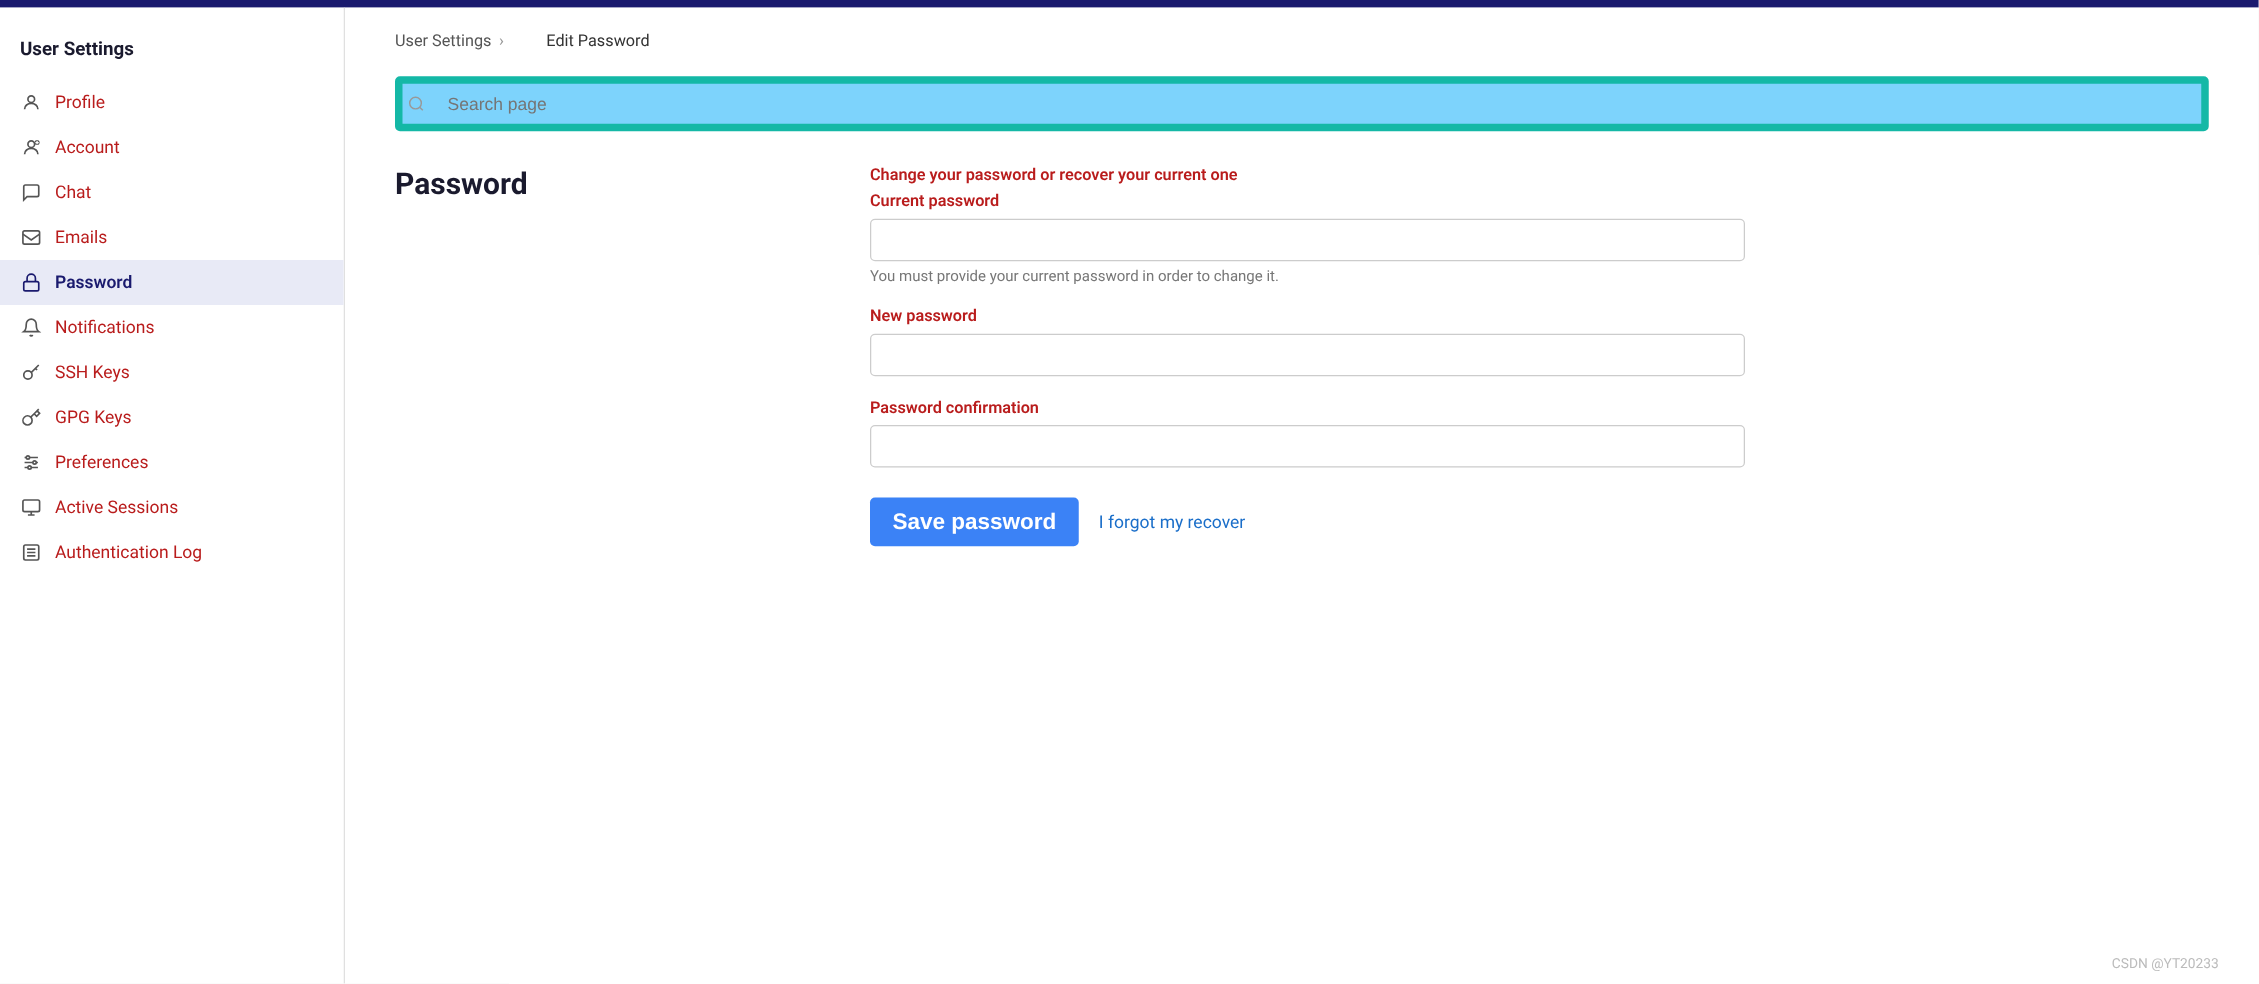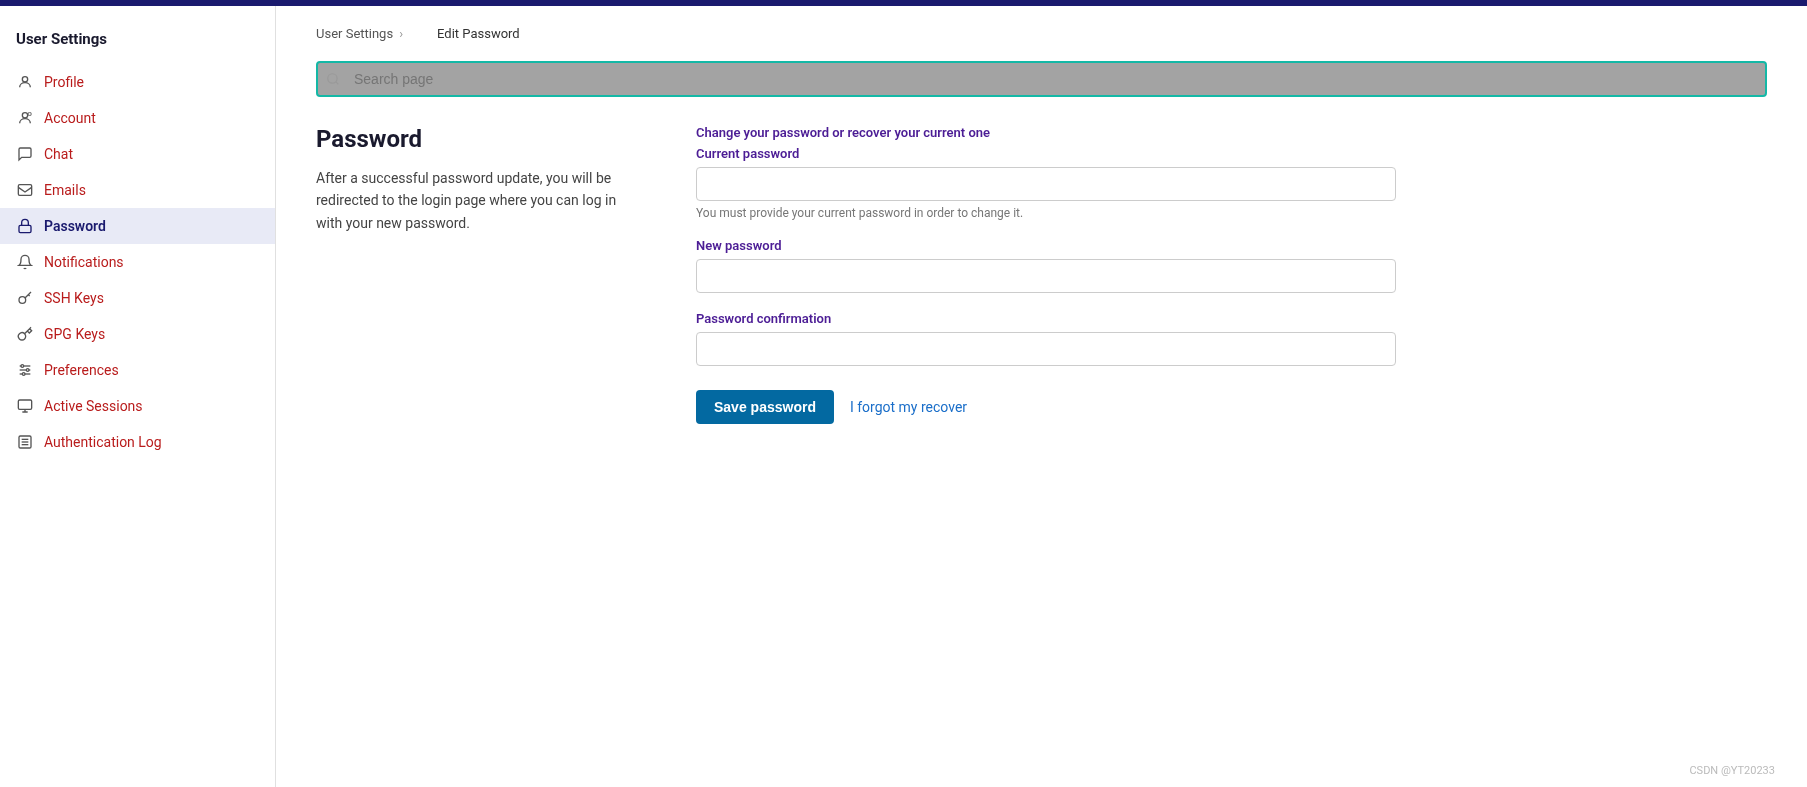--- a/index.html
+++ b/index.html
@@ -86,25 +86,25 @@
     }
     .breadcrumb .sep { color: #999; }
     .breadcrumb .current { color: #333; margin-left: 28px; }
     .search-bar {
       width: 100%;
       margin-bottom: 28px;
     }
     .search-bar input {
       width: 100%;
       padding: 8px 14px 8px 36px;
-      border: 2px solid #14b8a6;
+      border: 6px solid #14b8a6;
       border-radius: 4px;
       font-size: 14px;
       color: #333;
-      background: #a3a3a3;
+      background: #7dd3fc;
       outline: none;
     }
     .search-wrapper {
       position: relative;
     }
     .search-wrapper .search-icon-inner {
       position: absolute;
       left: 10px;
       top: 50%;
       transform: translateY(-50%);
@@ -130,21 +130,21 @@
       color: #444;
       line-height: 1.6;
     }
     .content-right {
       flex: 1;
       max-width: 700px;
     }
     .section-label {
       font-size: 13px;
       font-weight: 600;
-      color: #4c1d95;
+      color: #b91c1c;
       margin-bottom: 6px;
     }
     .helper-text {
       font-size: 12px;
       color: #777;
       margin-top: 5px;
       margin-bottom: 16px;
     }
     .field-group {
       margin-bottom: 18px;
@@ -158,26 +158,26 @@
       outline: none;
       background: #fff;
     }
     .action-row {
       display: flex;
       align-items: center;
       gap: 16px;
       margin-top: 24px;
     }
     .btn-save {
-      background: #0369a1;
+      background: #3b82f6;
       color: #fff;
       border: none;
       border-radius: 4px;
       padding: 9px 18px;
-      font-size: 14px;
+      font-size: 18px;
       font-weight: 600;
       cursor: pointer;
     }
     .link-forgot {
       color: #1a6ec9;
       font-size: 14px;
       text-decoration: none;
       cursor: pointer;
     }
     .watermark {
@@ -335,21 +335,20 @@
             </svg>
         </span>
         <input type="text" placeholder="Search page" style="">
       </div>
     </div>
 
     <div class="content-row">
 
       <div class="content-left">
         <h2>Password</h2>
-        <p>After a successful password update, you will be redirected to the login page where you can log in with your new password.</p>
       </div>
 
       <div class="content-right">
         <div class="section-label">Change your password or recover your current one</div>
 
         <div class="field-group">
           <div class="section-label">Current password</div>
           <input type="password" style="">
           <div class="helper-text">You must provide your current password in order to change it.</div>
         </div>

